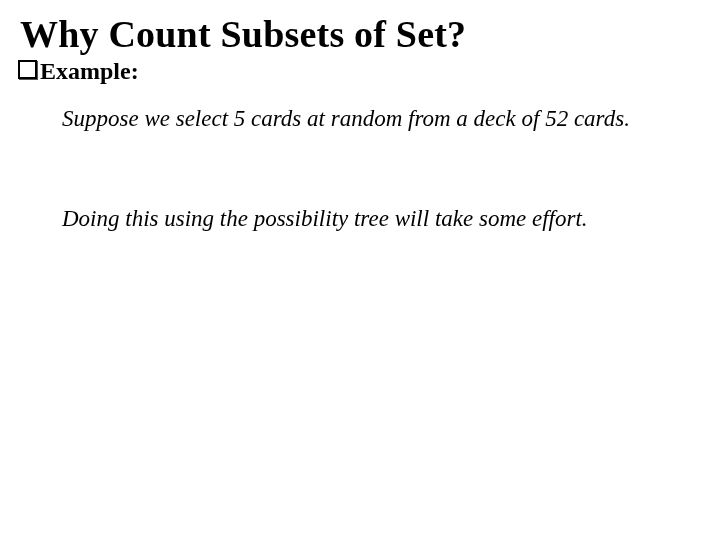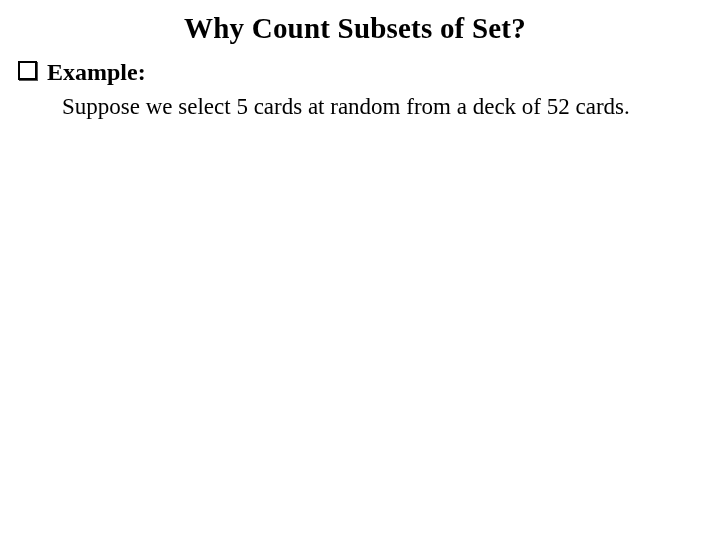--- a/index.html
+++ b/index.html
@@ -9,30 +9,29 @@
     }
     body {
       width: 720px;
       height: 540px;
       background: #ffffff;
       font-family: "Times New Roman", Times, serif;
       color: #000000;
       padding: 12px 30px 20px 20px;
     }
     .slide-title {
-      text-align: center;
-      font-size: 29px;
+      font-size: 38px;
       font-weight: bold;
-      margin-bottom: 14px;
+      margin-bottom: 2px;
       letter-spacing: 0.2px;
     }
     .bullet-row {
       display: flex;
       align-items: flex-start;
-      gap: 10px;
+      gap: 3px;
       margin-left: -2px;
     }
     .bullet-icon {
       width: 19px;
       height: 19px;
       border: 2.5px solid #000;
       position: relative;
       margin-top: 2px;
       flex-shrink: 0;
       box-shadow: 1px 1px 0 #555;
@@ -42,33 +41,35 @@
       font-weight: bold;
     }
     .body-block {
       margin-left: 42px;
       margin-right: 14px;
     }
     .para {
       font-size: 23px;
       line-height: 1.22;
       text-align: justify;
-      margin-top: 7px;
+      margin-top: 20px;
+      font-style: italic;
     }
     .spacer {
       height: 26px;
     }
   </style>
 </head>
 <body>
 
 <h1 class="slide-title">Why Count Subsets of Set?</h1>
 
 <div class="bullet-row">
   <span class="bullet-icon"></span>
   <span class="bullet-label">Example:</span>
 </div>
 
 <div class="body-block">
   <p class="para">Suppose we select 5 cards at random from a deck of 52 cards.</p>
   <div class="spacer"></div>
   <div class="spacer"></div>
+  <p class="para">Doing this using the possibility tree will take some effort.</p>
 </div>
 
 </body></html>

